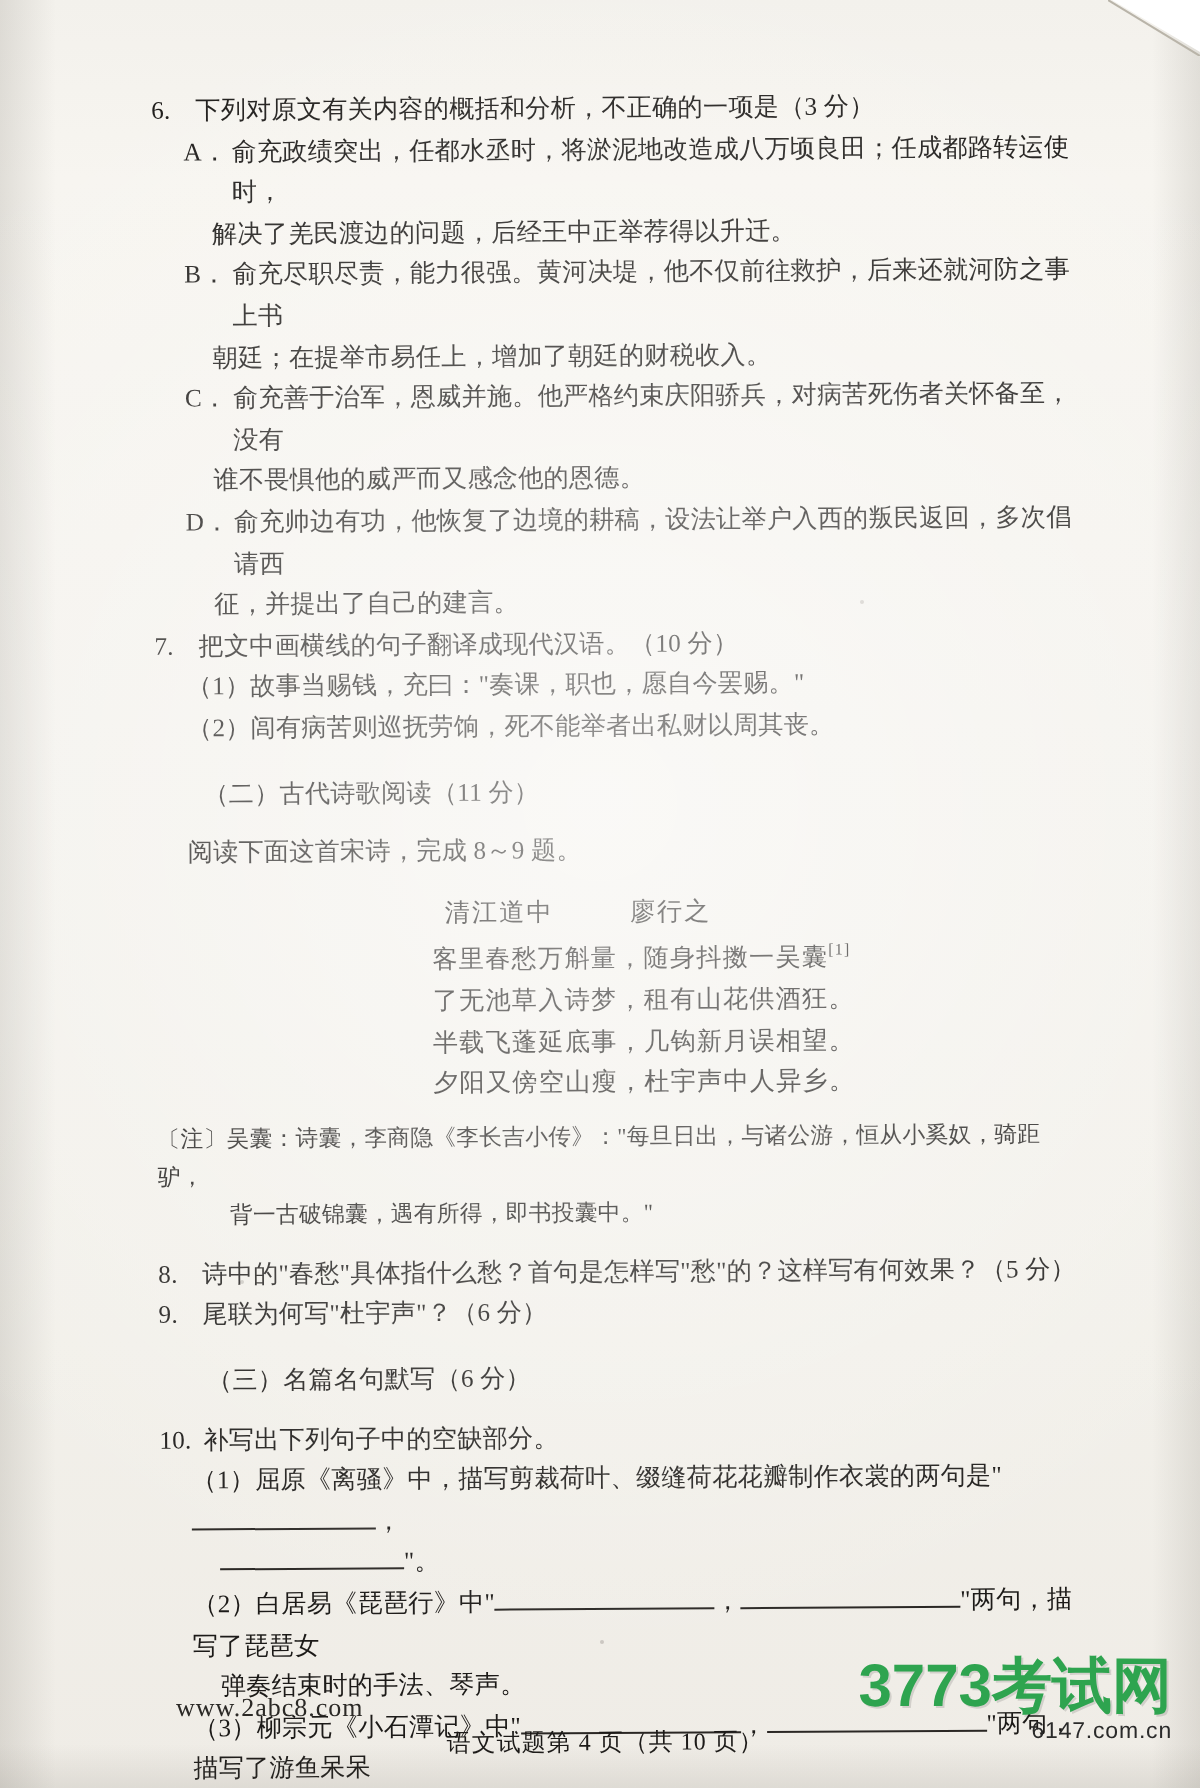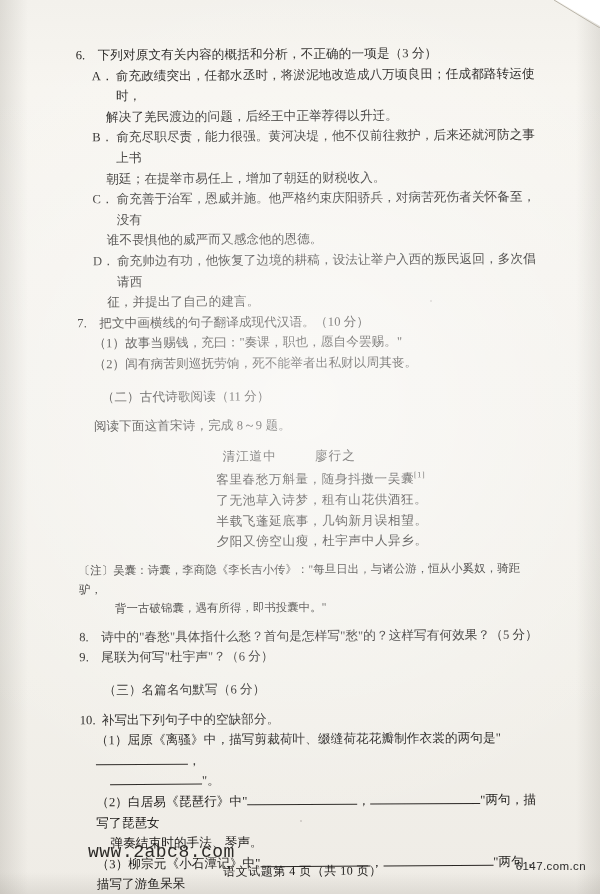--- a/index.html
+++ b/index.html
@@ -151,22 +151,22 @@
     width: 600px;
     text-align: center;
     font-size: 12px;
     color: #1c1a18;
     letter-spacing: 0.5px;
   }
   .watermark-left {
     position: absolute;
     left: 88px;
     bottom: 32px;
-    font-family: Liberation Mono, monospace;
-    font-size: 18px;
+    font-family: Liberation Serif, serif;
+    font-size: 13px;
     color: #2b2926;
     letter-spacing: 0.5px;
     z-index: 8;
   }
   .watermark-right {
     position: absolute;
     right: 14px;
     bottom: 22px;
     z-index: 9;
     text-align: right;
@@ -327,16 +327,19 @@
       <div class="indent2">不动，忽然又向远处游去的样子。</div>
 
     </div>
 
     <div class="footer">语文试题第 4 页（共 10 页）</div>
   </div>
 
   <div class="watermark-left">www.2abc8.com</div>
 
   <div class="watermark-right">
+    <div class="wm-big">
+      <span>3773</span><span class="cn">考试网</span>
+    </div>
     <div class="wm-small">6147.com.cn</div>
   </div>
 
 </div>
 
 </body></html>

